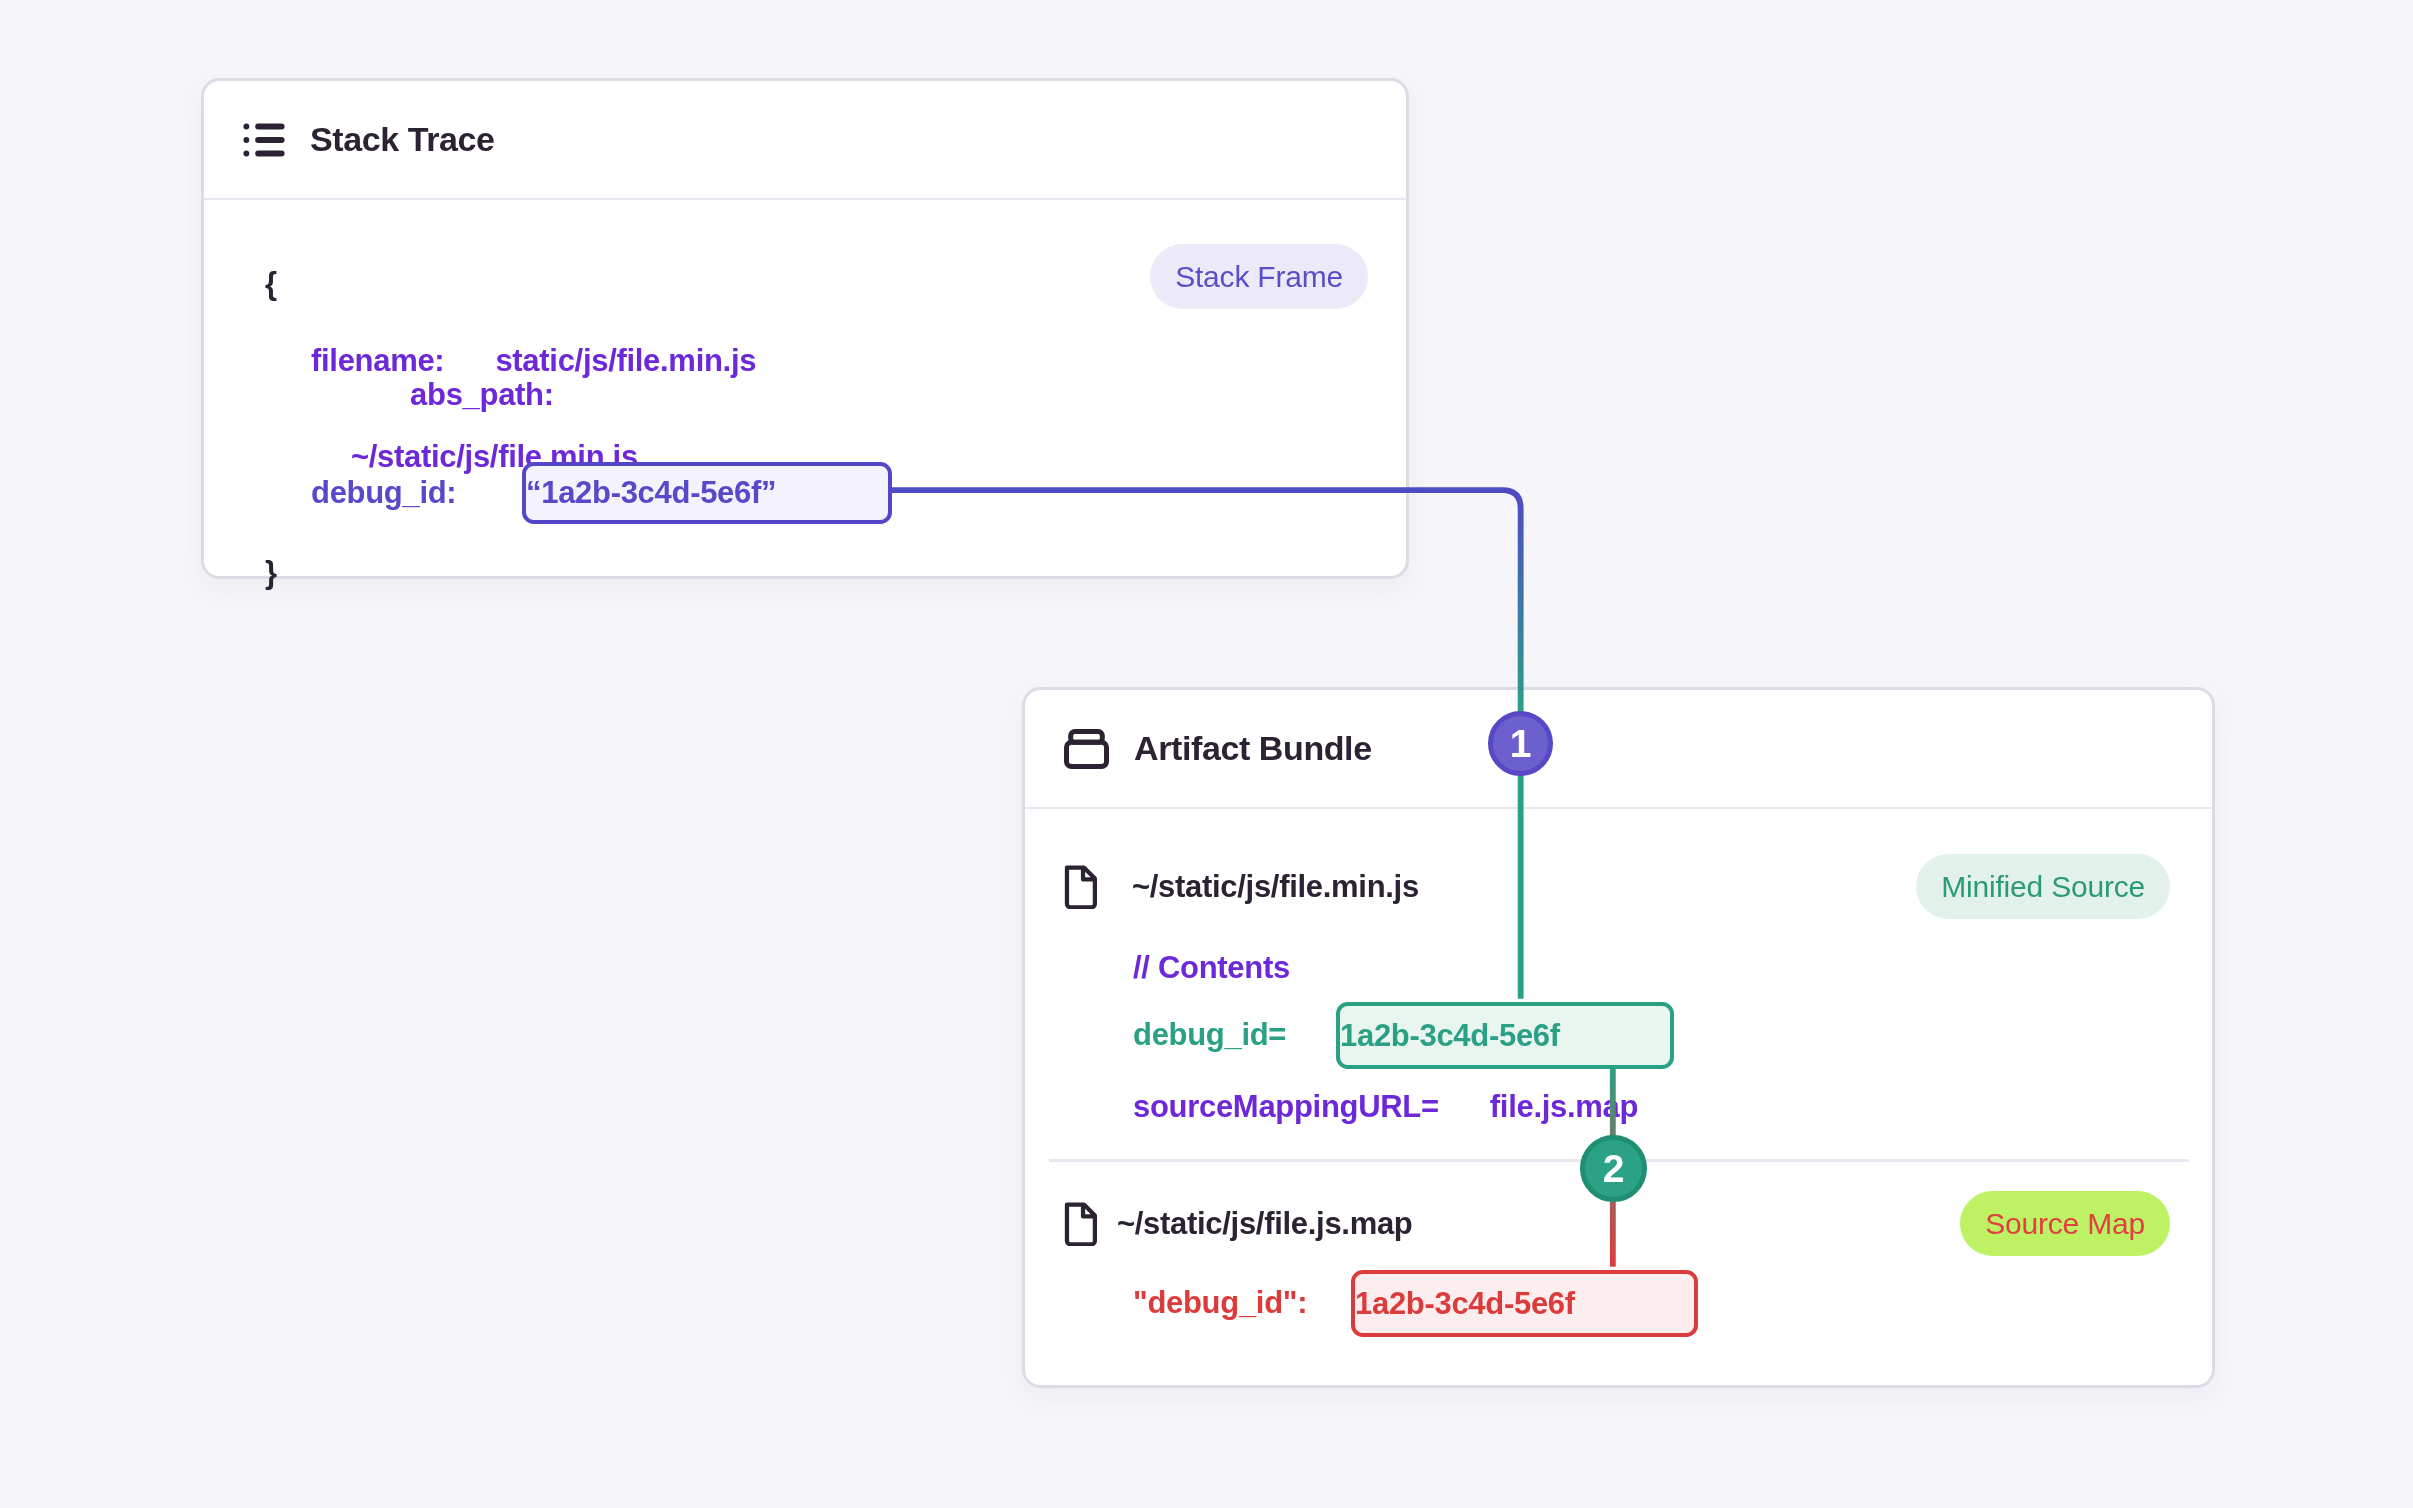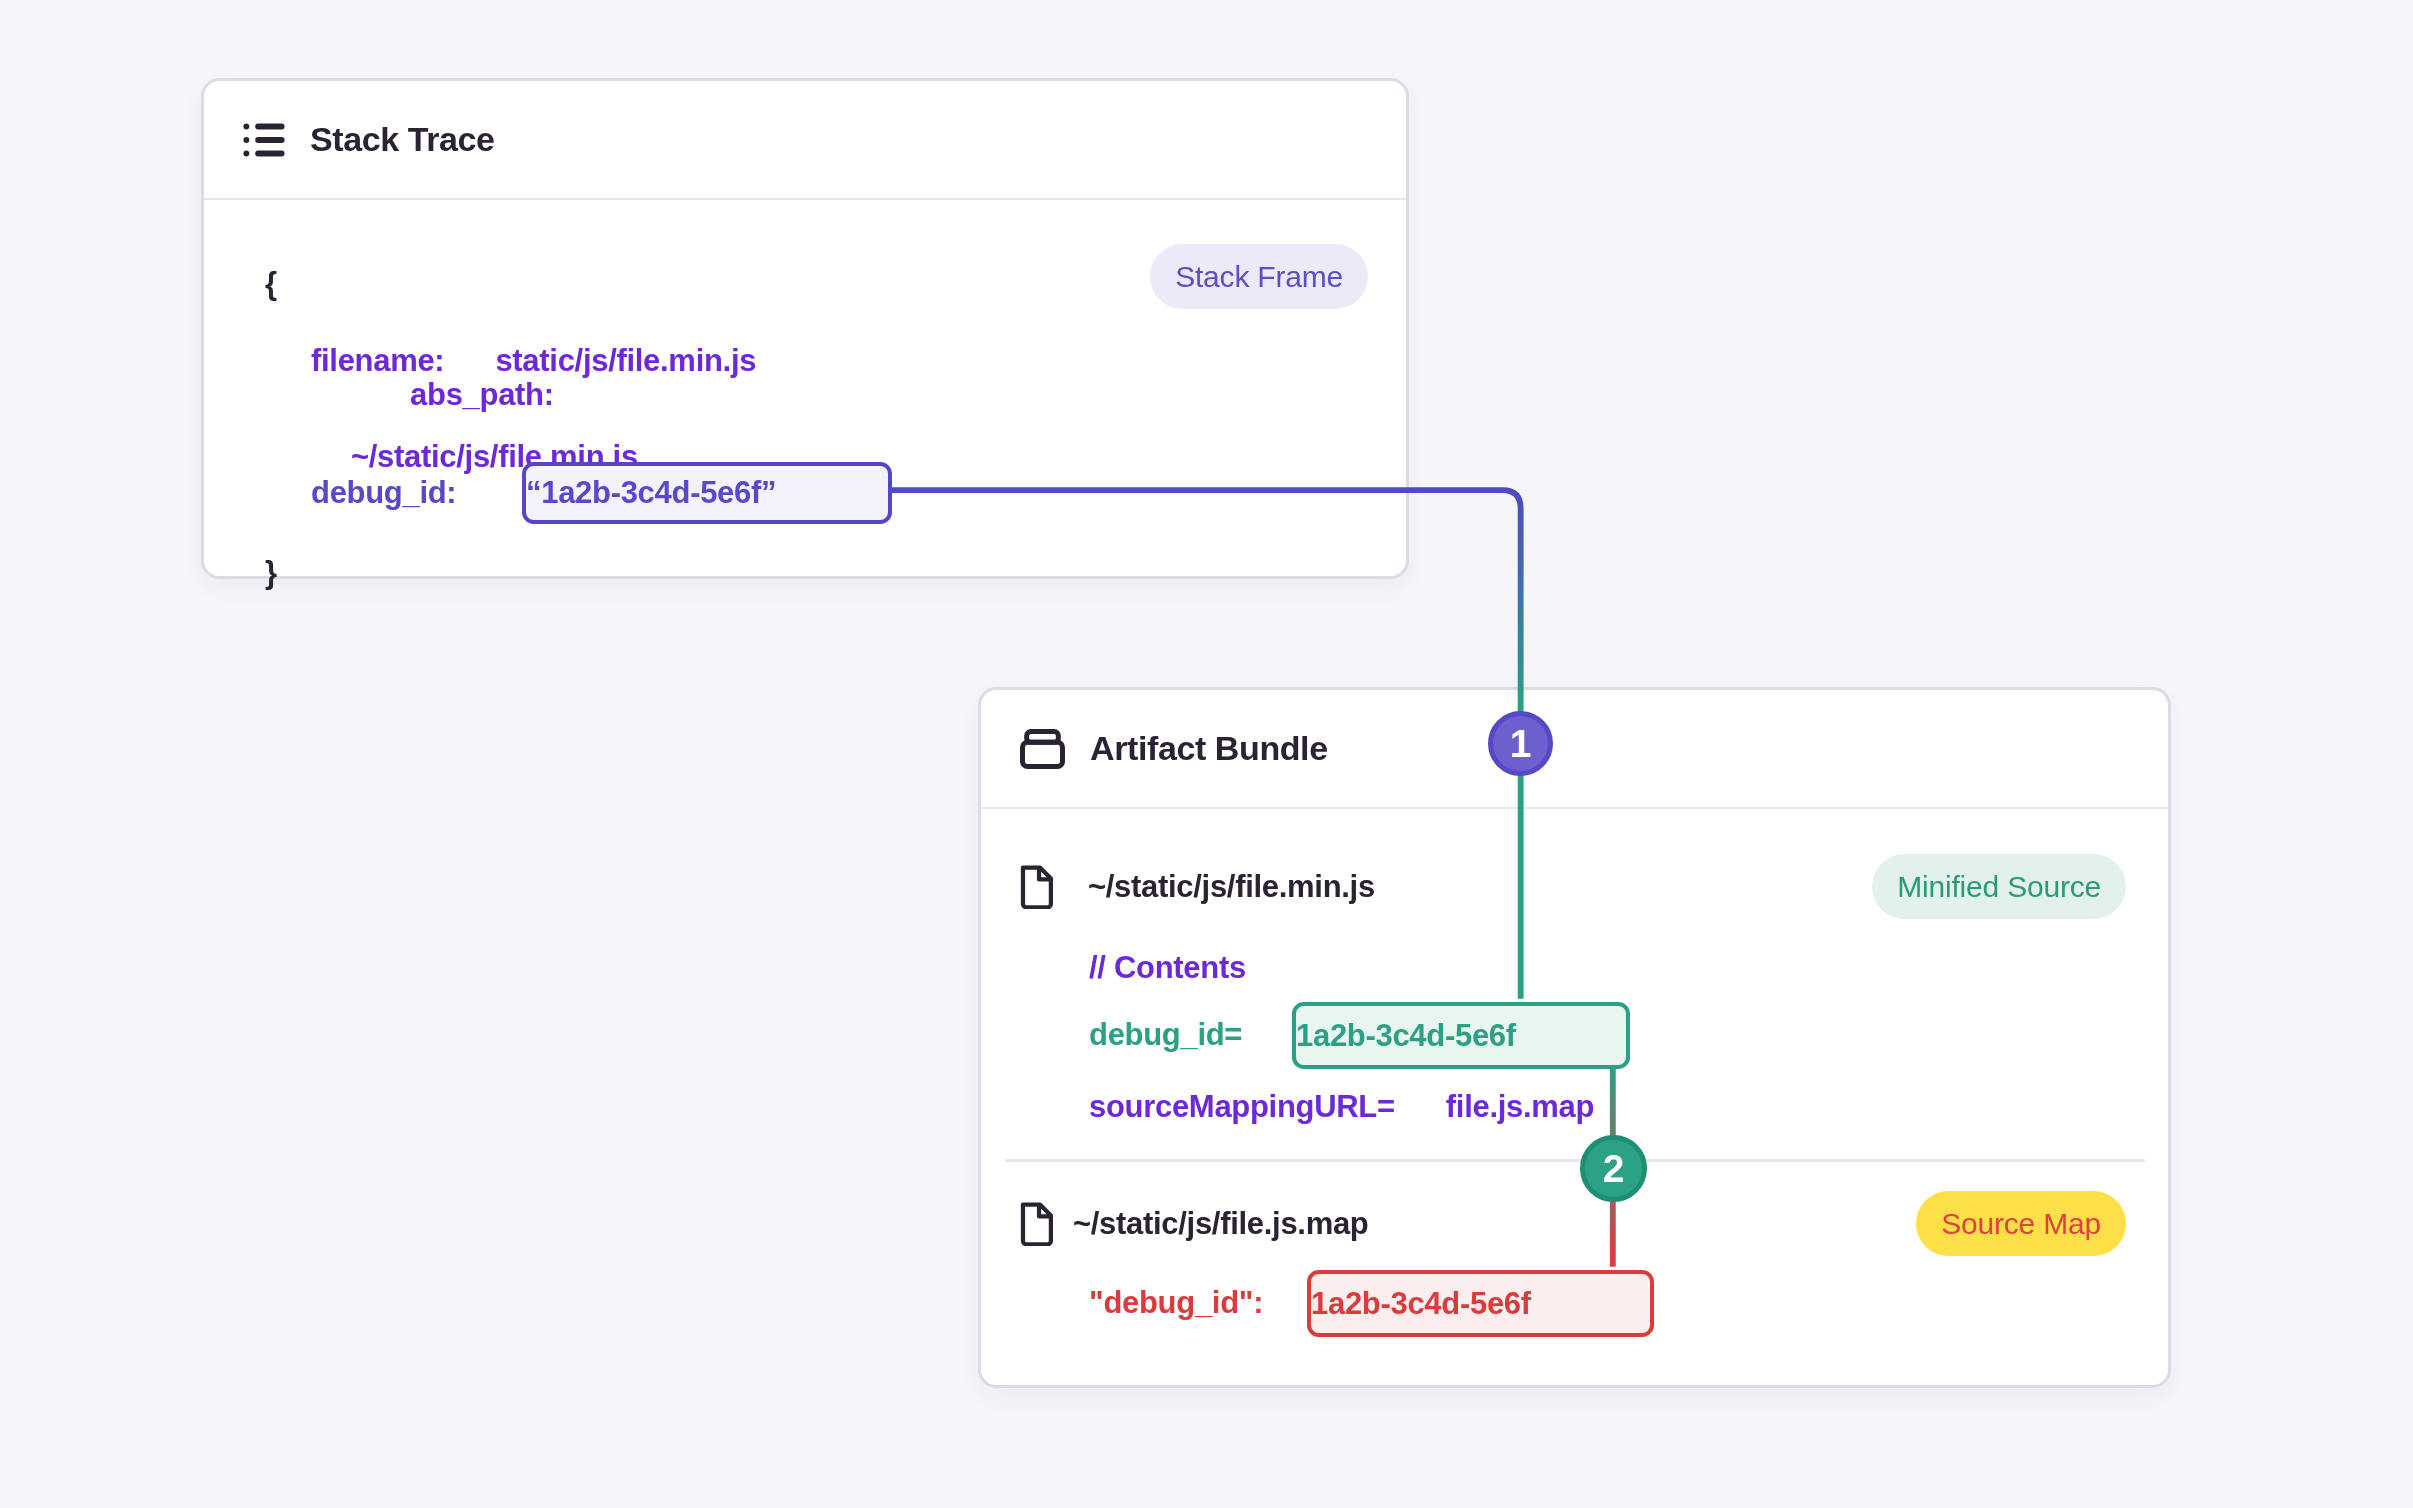--- a/index.html
+++ b/index.html
@@ -15,21 +15,21 @@
   
   .card {
     position: absolute;
     background: #ffffff;
     border: 3.4px solid #DEDAE6;
     border-radius: 18.4px;
     box-shadow: 0 10px 23.5px rgba(43,35,51,0.045);
     z-index: 1;
   }
   #stack-trace-card { left: 201px; top: 78px;  width: 1208px; height: 501px; }
-  #artifact-card    { left: 978px; top: 687px; width: 1193px; height: 701px; }
+  #artifact-card    { left: 1022px; top: 687px; width: 1193px; height: 701px; }
 
   .card-header {
     position: absolute;
     left: 0; top: 0; right: 0;
     height: 119px;
     display: flex;
     align-items: center;
     gap: 25px;
     padding-left: 39px;
     border-bottom: 2.5px solid #E9E6EF;
@@ -91,21 +91,21 @@
     align-items: center;
     border-radius: 37px;
     padding: 12px 25px;
     height: 65px;
     font-size: 30px;
     font-weight: 500;
     letter-spacing: -0.2px;
   }
   #stack-frame-badge     { right: 38px; top: 163px; height: 65px; background: #ECEAF9; color: #5B4EC9; }
   #minified-source-badge { right: 42px; top: 164px; background: #E2F1EA; color: #2A9A79; }
-  #source-map-badge      { right: 42px; top: 501px; background: #fde047; color: #E04040; }
+  #source-map-badge      { right: 42px; top: 501px; background: #bef264; color: #E04040; }
 
   .file-divider {
     position: absolute;
     left: 23.5px; right: 23.5px; top: 469px;
     height: 2.5px;
     background: #E9E6EF;
   }
 
   
   #connector-svg {

